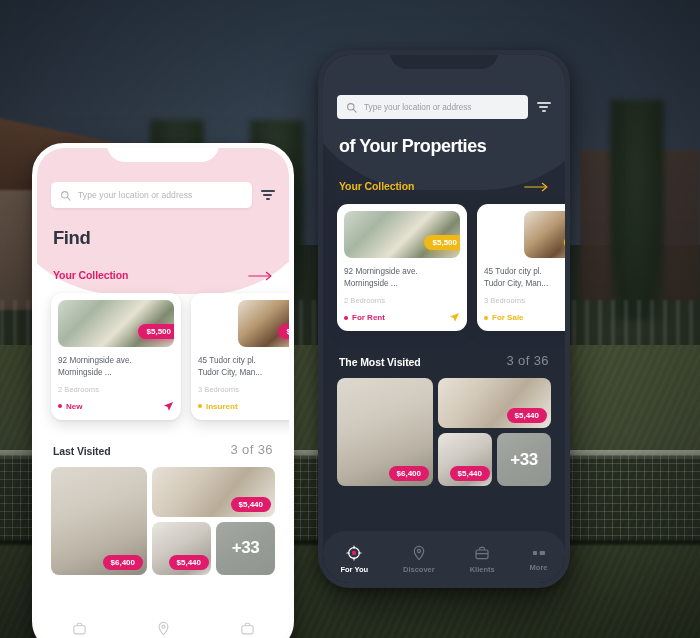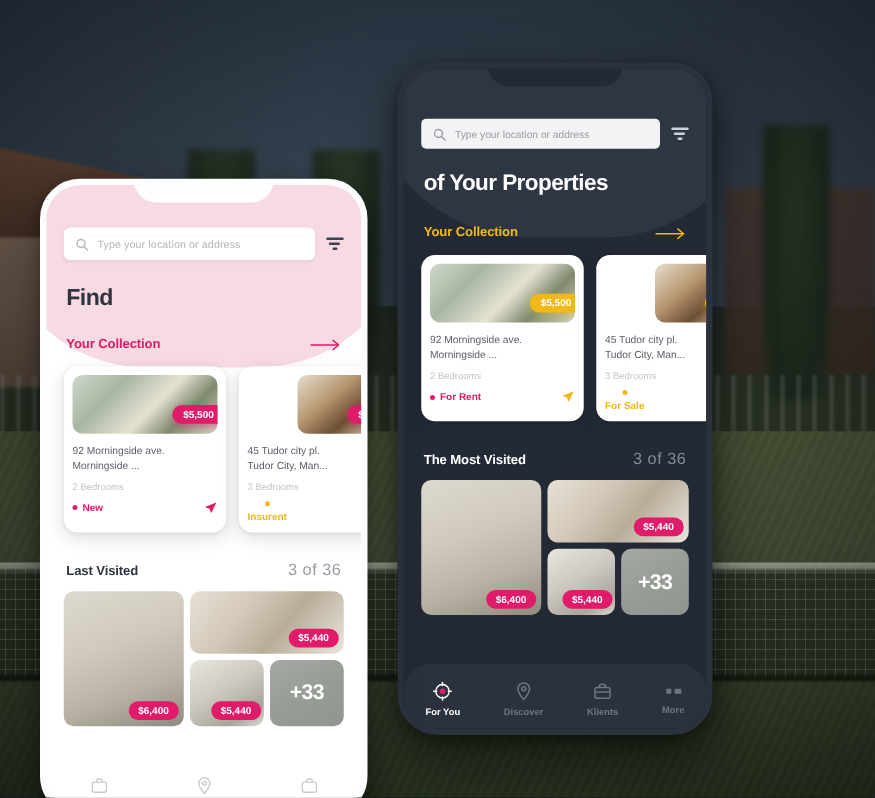--- a/index.html
+++ b/index.html
@@ -162,21 +162,21 @@
     color:#fff; white-space:nowrap;
   }
   .pink-tag { background:#e01b6a; box-shadow: 0 2px 6px rgba(224,27,106,.45); }
   .gold-tag { background:#f0b917; box-shadow: 0 2px 6px rgba(240,185,23,.40); color:#fff;}
   .pc-addr { margin-top: 8px; font-size: 8.2px; line-height:1.38; color:#5b5f6a; }
   .pc-beds { margin-top: 7px; font-size: 7.6px; color:#c3c4ca; }
   .pc-foot { margin-top: 7px; display:flex; align-items:center; justify-content:space-between; }
   .pc-status { display:flex; align-items:center; gap:4px; font-size: 8px; font-weight: 700;}
   .dot { width:4px; height:4px; border-radius:50%; flex:none;}
   .st-pink { color:#e01b6a; } .st-pink .dot{ background:#e01b6a;}
-  .st-gold { color:#f0b917;flex-direction:column; } .st-gold .dot{ background:#f0b917;}
+  .st-gold { color:#f0b917; } .st-gold .dot{ background:#f0b917;}
   .send-ic { width: 11px; height: 11px; }
 
   
   .gal { display:flex; gap: 5px; padding: 0 14px; }
   .gal-l { width: 96px; height: 108px; border-radius: 8px; position:relative; overflow:hidden;
            background: linear-gradient(160deg,#ded9d0 0%,#cfc9bd 40%,#b9b2a4 70%,#8e8a7e 100%); }
   .gal-r { flex:1; display:flex; flex-direction:column; gap:5px; }
   .gal-r1 { height: 50px; border-radius: 8px; position:relative; overflow:hidden;
             background: linear-gradient(130deg,#e7e0d5 0%,#d2c8b8 35%,#b9ad99 60%,#eae6dd 100%); }
   .gal-r2 { flex:1; display:flex; gap:5px; }

